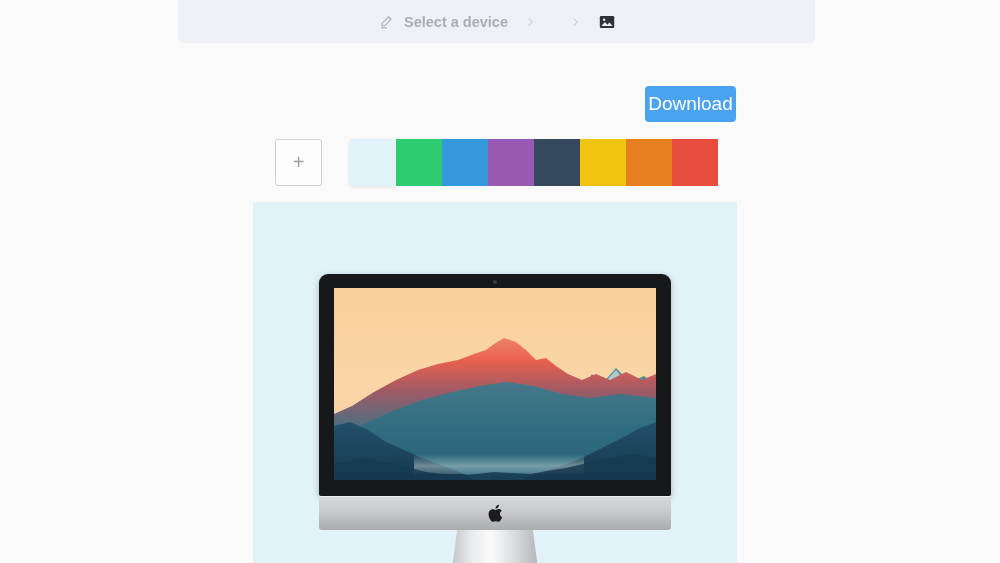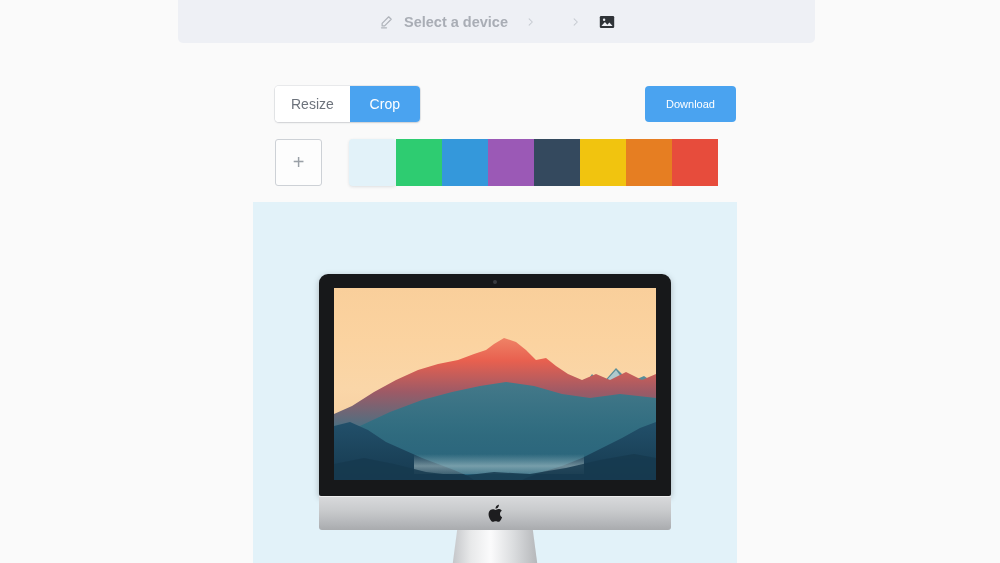--- a/index.html
+++ b/index.html
@@ -107,21 +107,21 @@
     position: absolute;
     right: 0;
     top: 0;
     width: 91px;
     height: 36px;
     border: 0;
     border-radius: 4px;
     background: #4aa3f0;
     color: #ffffff;
     font-family: inherit;
-    font-size: 11px;
+    font-size: 19px;
     cursor: pointer;
   }
 
   
   .swatch-row {
     position: absolute;
     left: 275px;
     top: 139px;
     height: 47px;
     display: flex;
@@ -300,24 +300,20 @@
         <circle cx="6.4" cy="5.6" r="1.5" fill="#eef0f5"></circle>
         <path d="M3 13.5l4.4-5 3 3.3 2.6-2.6L17 13.5z" fill="#eef0f5"></path>
       </svg>
     </span>
   </div>
 
 </div>
 
 <div class="toolbar">
 
-  <div class="seg-group">
-    <button class="seg-btn">Resize</button>
-    <button class="seg-btn is-selected" style="background: rgb(74, 163, 240);">Crop</button>
-  </div>
 
   <button class="download-btn" style="background: rgb(74, 163, 240);">Download</button>
 </div>
 
 <div class="swatch-row">
 
   <div class="add-swatch">
     <span>+</span>
   </div>
 

